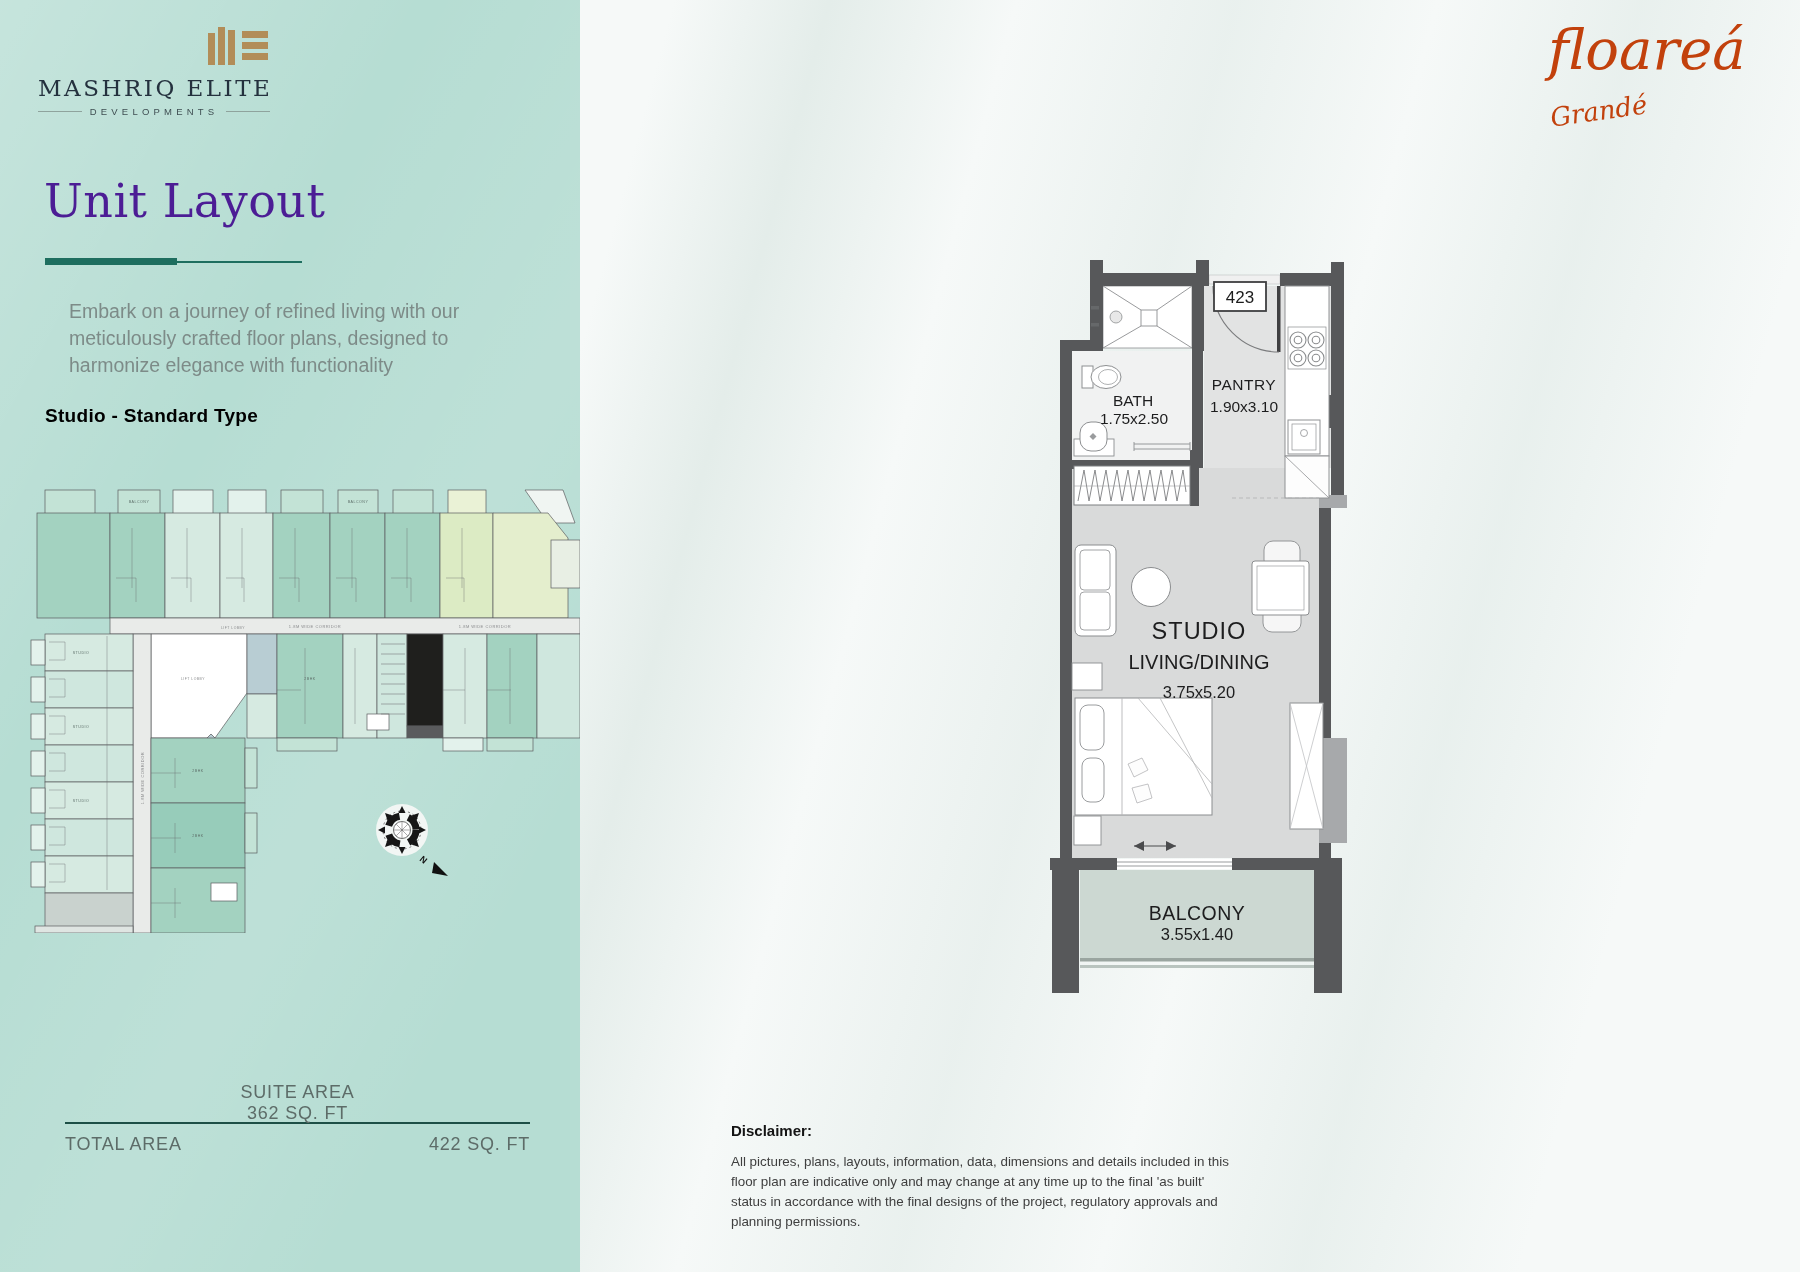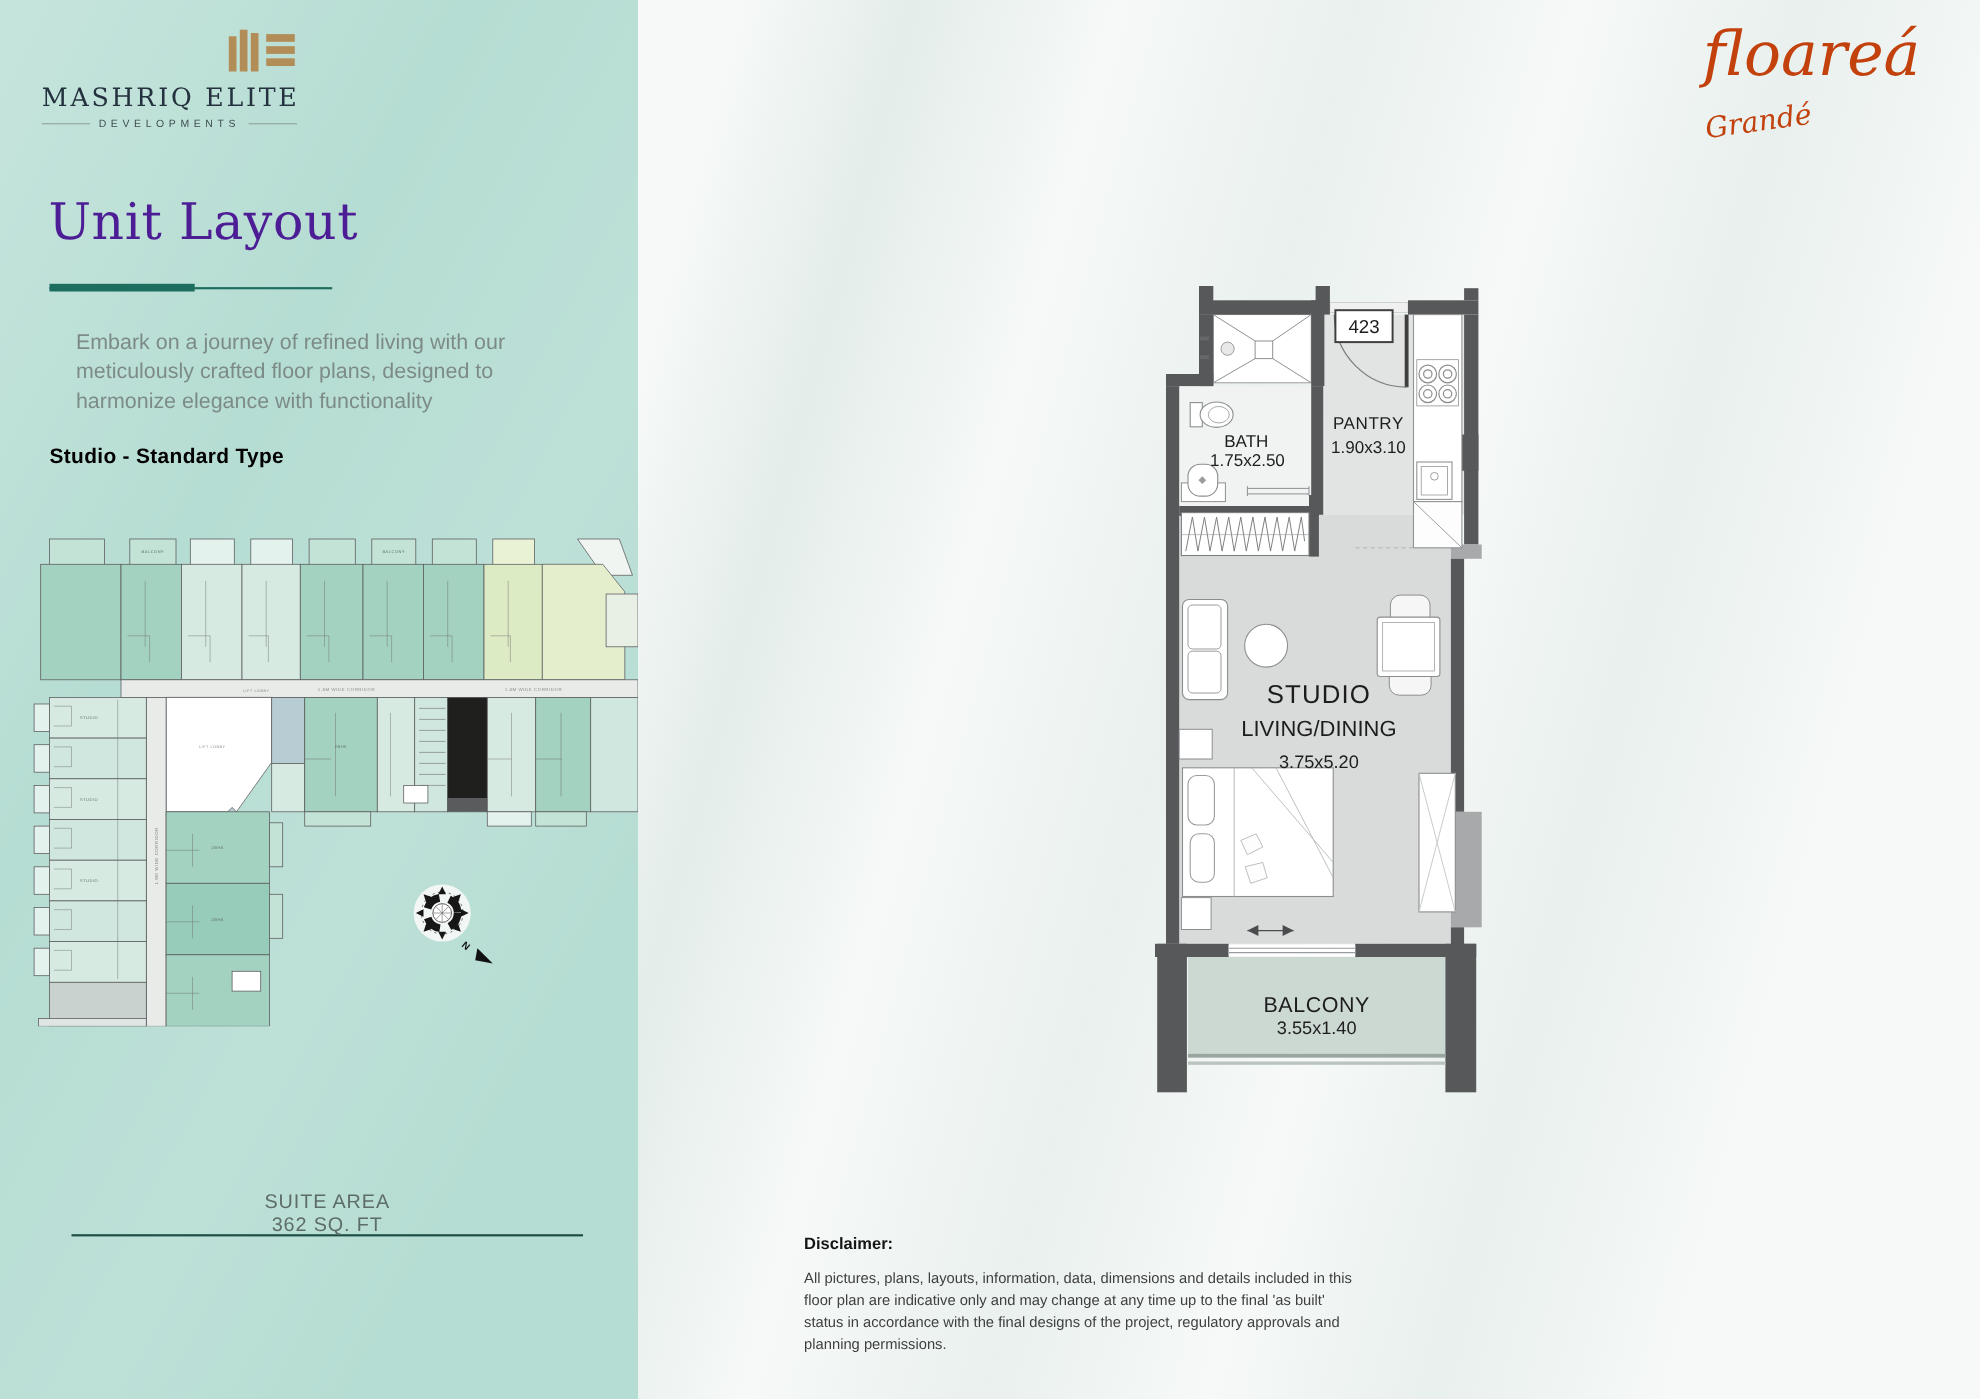--- a/index.html
+++ b/index.html
@@ -197,20 +197,24 @@
         <polygon points="32,32 46,46 30,43" fill="#111"></polygon>
       </g>
     </svg>
     </div>
 
     <div id="area-table">
       <div class="area-row lined">
         <span>SUITE AREA</span>
         <span>362 SQ. FT</span>
       </div>
+      <div class="area-row">
+        <span>TOTAL AREA</span>
+        <span>422 SQ. FT</span>
+      </div>
     </div>
   </div>
 
   <div id="right-panel">
     <div id="right-streaks"></div>
 
     <div id="project-logo">
       <div class="main">floareá</div>
       <div class="sub">Grandé</div>
     </div>

